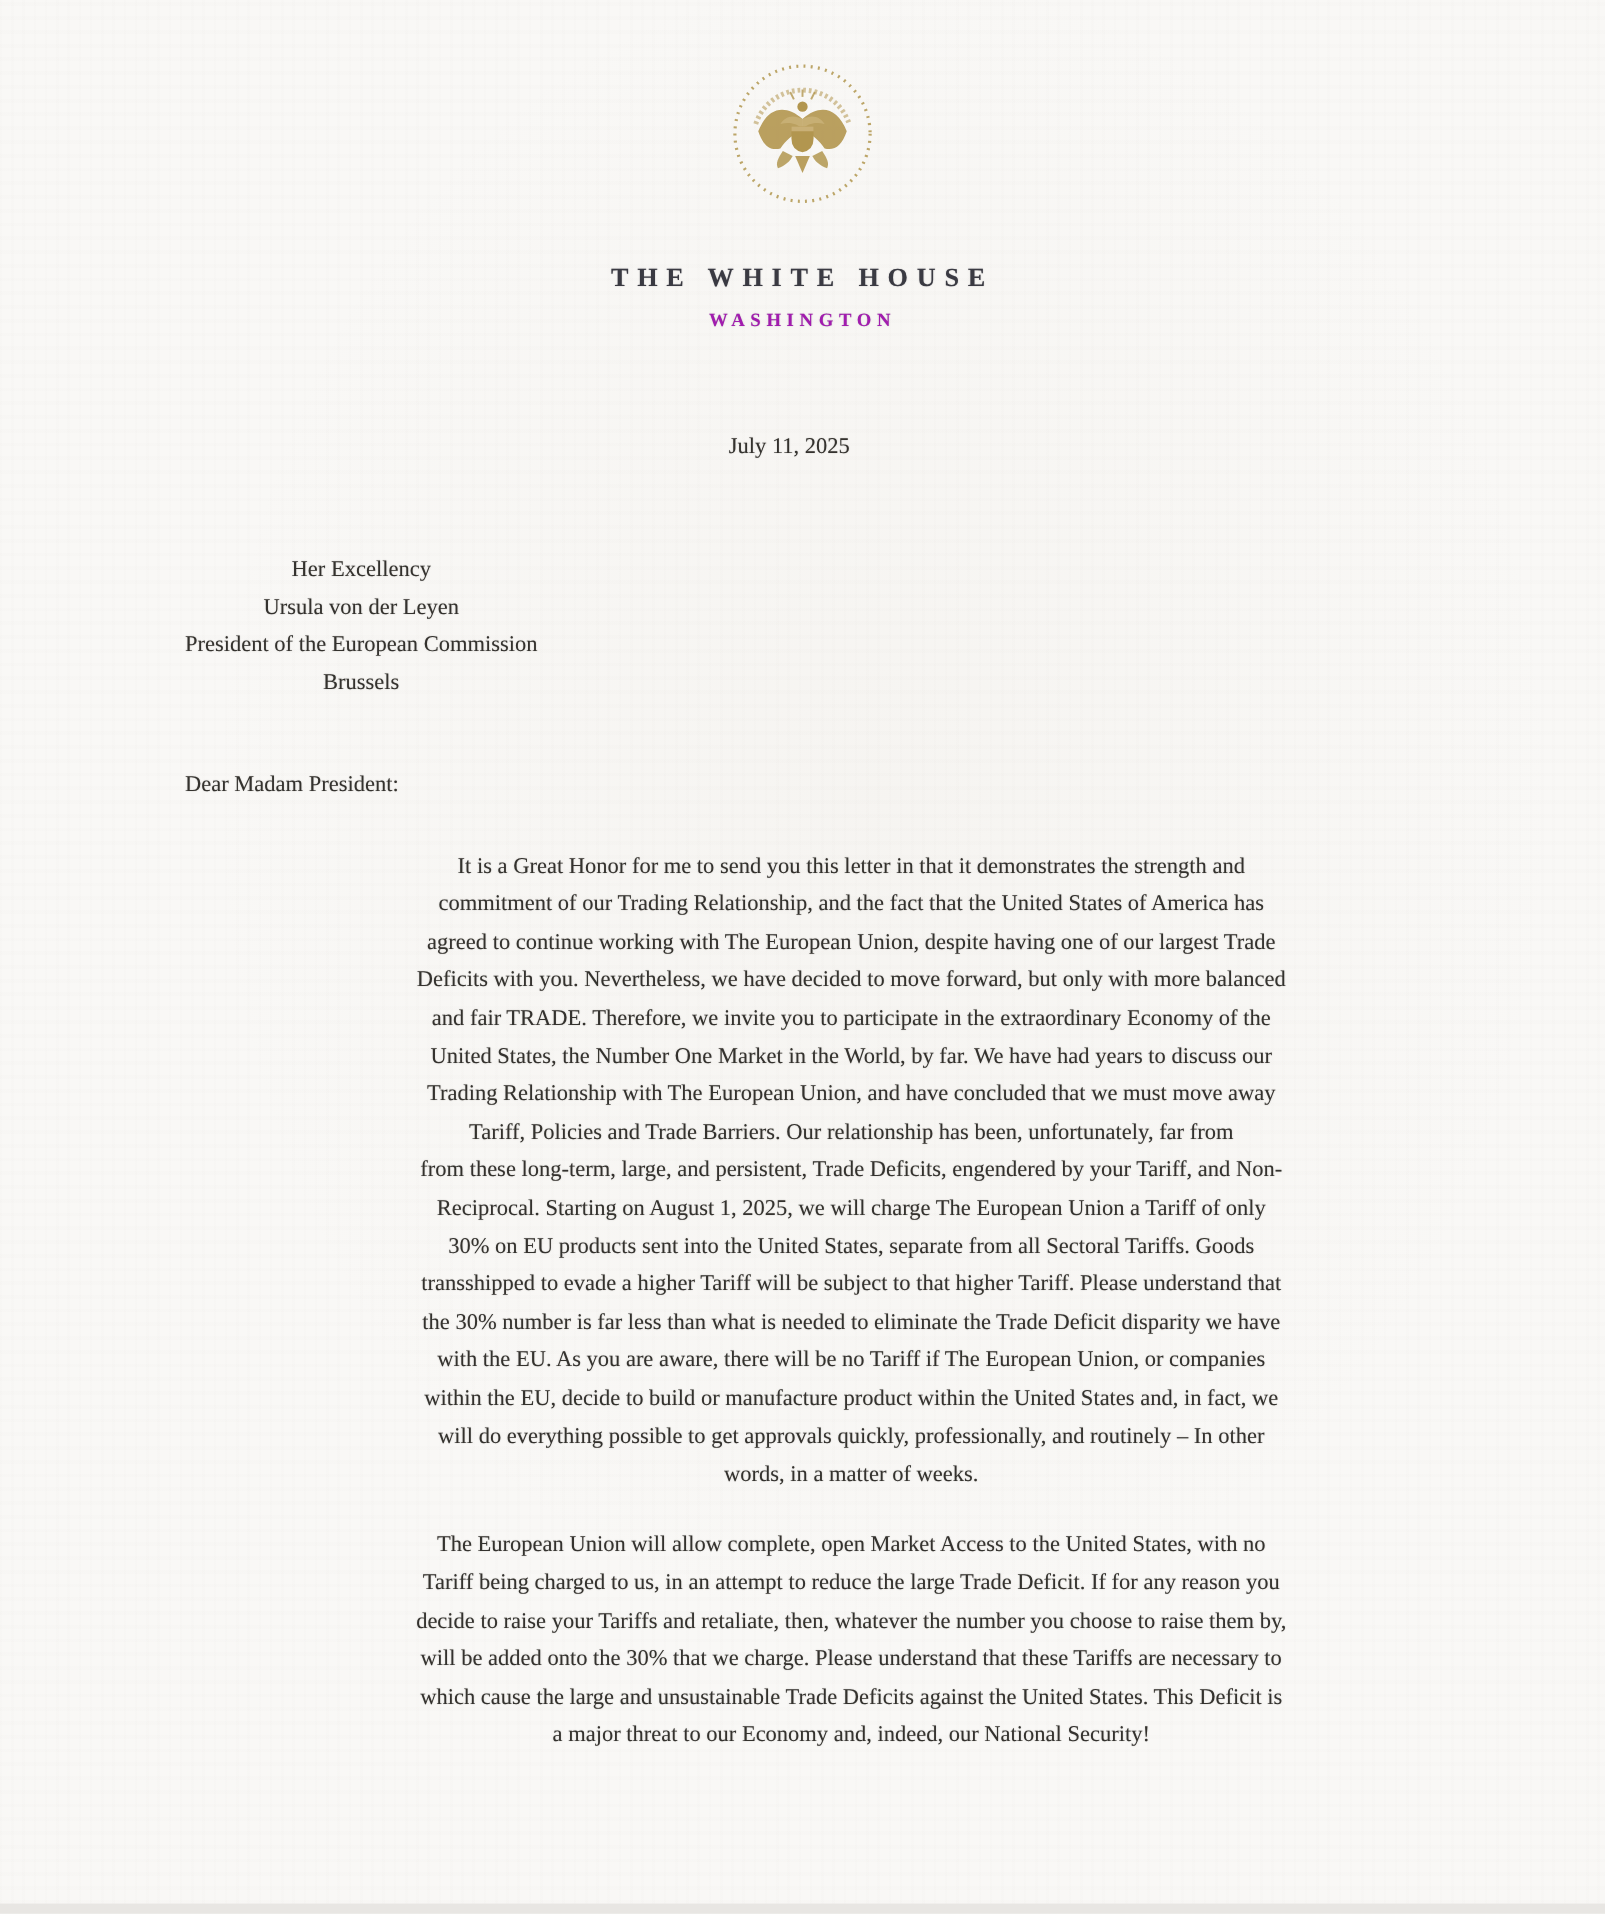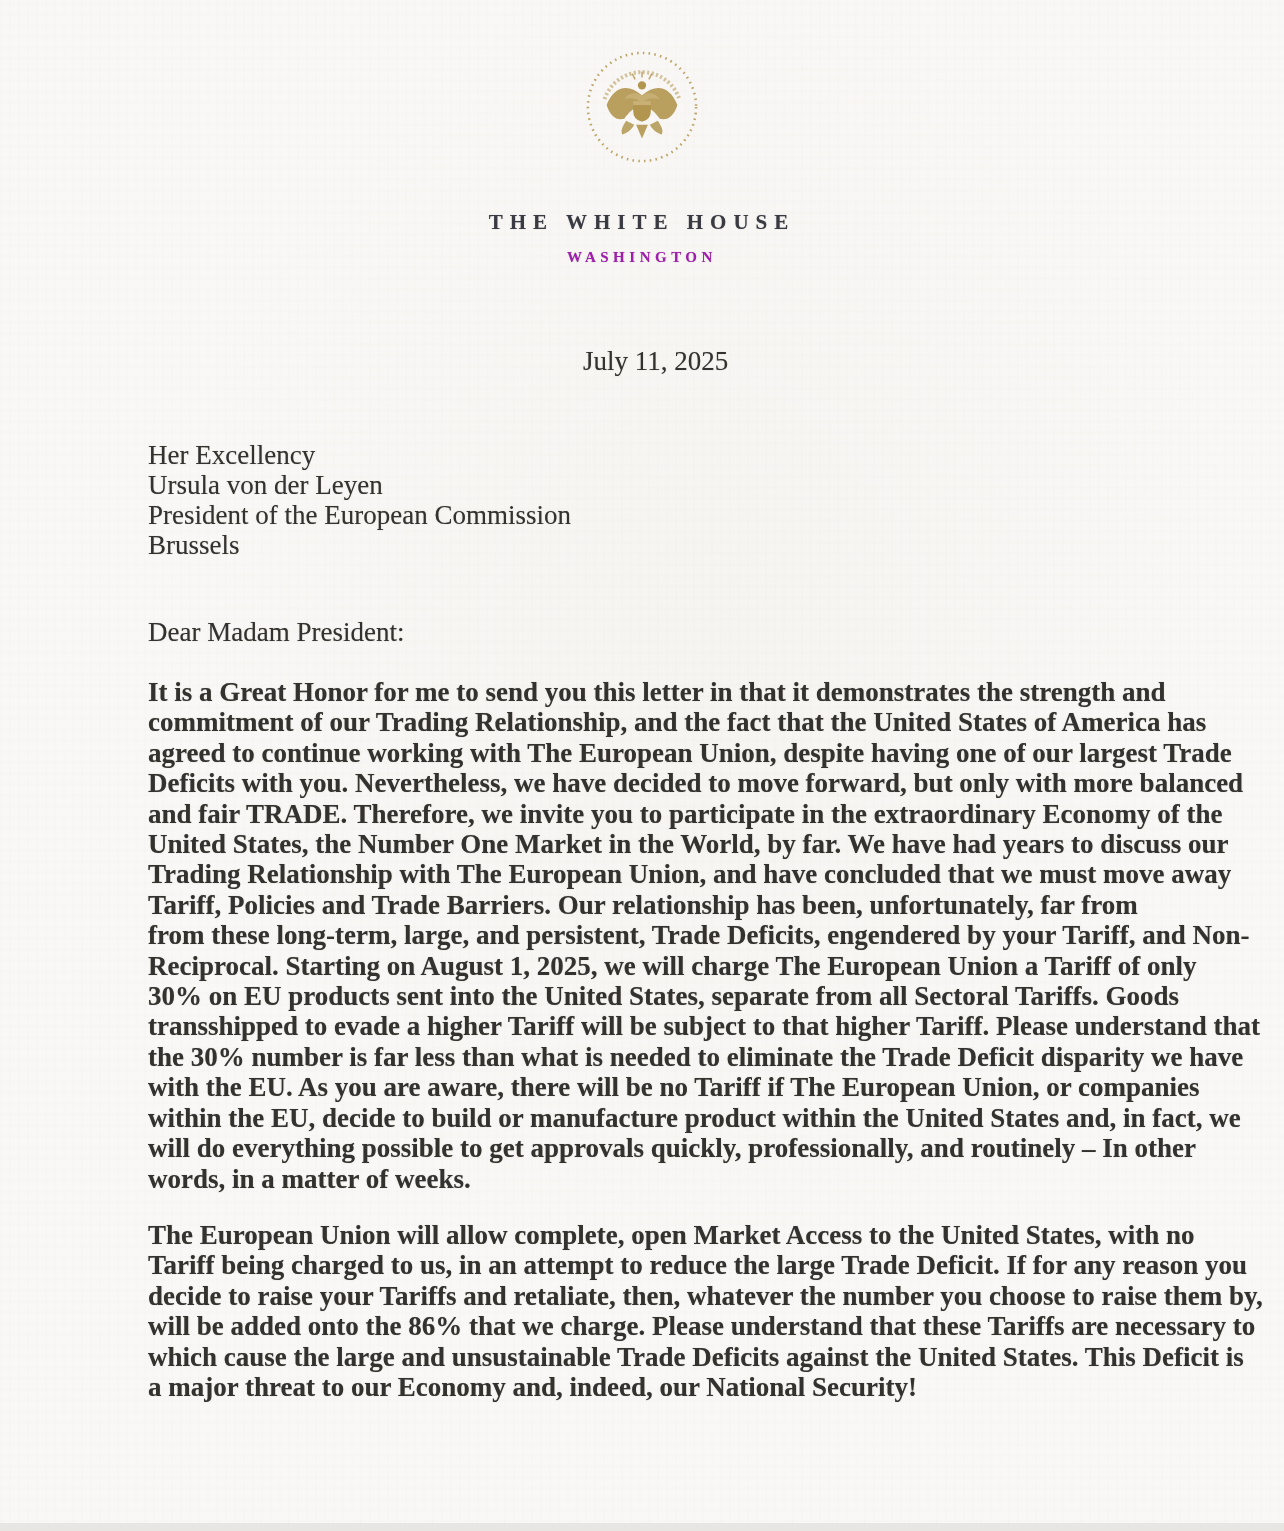--- a/index.html
+++ b/index.html
@@ -36,27 +36,28 @@
   }
   .wh-city {
     margin-top:14px;
     font-size:15px; font-weight:700;
     letter-spacing:4.5px;
     color:#a21caf;
     text-shadow:0 0 1px rgba(58,58,66,.35);
   }
 
   .txt {
-    font-size:27px;
+    font-size:18px;
     text-shadow:0 0 1px rgba(62,60,55,.38);
+    text-align:center;
   }
   .date-line { position:absolute; top:346px; left:583px; white-space:nowrap; }
   .recipient { position:absolute; top:440px; left:148px; line-height:30px; }
   .salutation { position:absolute; top:617px; left:148px; white-space:nowrap; }
-  .para { position:absolute; left:148px; width:1030px; line-height:30.4px;font-weight:bold; }
+  .para { position:absolute; left:166px; width:1030px; line-height:30.4px; }
   .para-1 { top:677px; }
   .para-2 { top:1220px; }
   .bline { white-space:nowrap; }
 </style>
 </head>
 <body>
 
 <div class="page">
 
   <div class="letterhead">
@@ -120,18 +121,18 @@
     <div class="bline">with the EU. As you are aware, there will be no Tariff if The European Union, or companies</div>
     <div class="bline">within the EU, decide to build or manufacture product within the United States and, in fact, we</div>
     <div class="bline">will do everything possible to get approvals quickly, professionally, and routinely – In other</div>
     <div class="bline">words, in a matter of weeks.</div>
   </div>
 
   <div class="txt para para-2">
     <div class="bline">The European Union will allow complete, open Market Access to the United States, with no</div>
     <div class="bline">Tariff being charged to us, in an attempt to reduce the large Trade Deficit. If for any reason you</div>
     <div class="bline">decide to raise your Tariffs and retaliate, then, whatever the number you choose to raise them by,</div>
-    <div class="bline">will be added onto the 86% that we charge. Please understand that these Tariffs are necessary to</div>
+    <div class="bline">will be added onto the 30% that we charge. Please understand that these Tariffs are necessary to</div>
     <div class="bline">which cause the large and unsustainable Trade Deficits against the United States. This Deficit is</div>
     <div class="bline">a major threat to our Economy and, indeed, our National Security!</div>
   </div>
 
 </div>
 
 </body></html>

